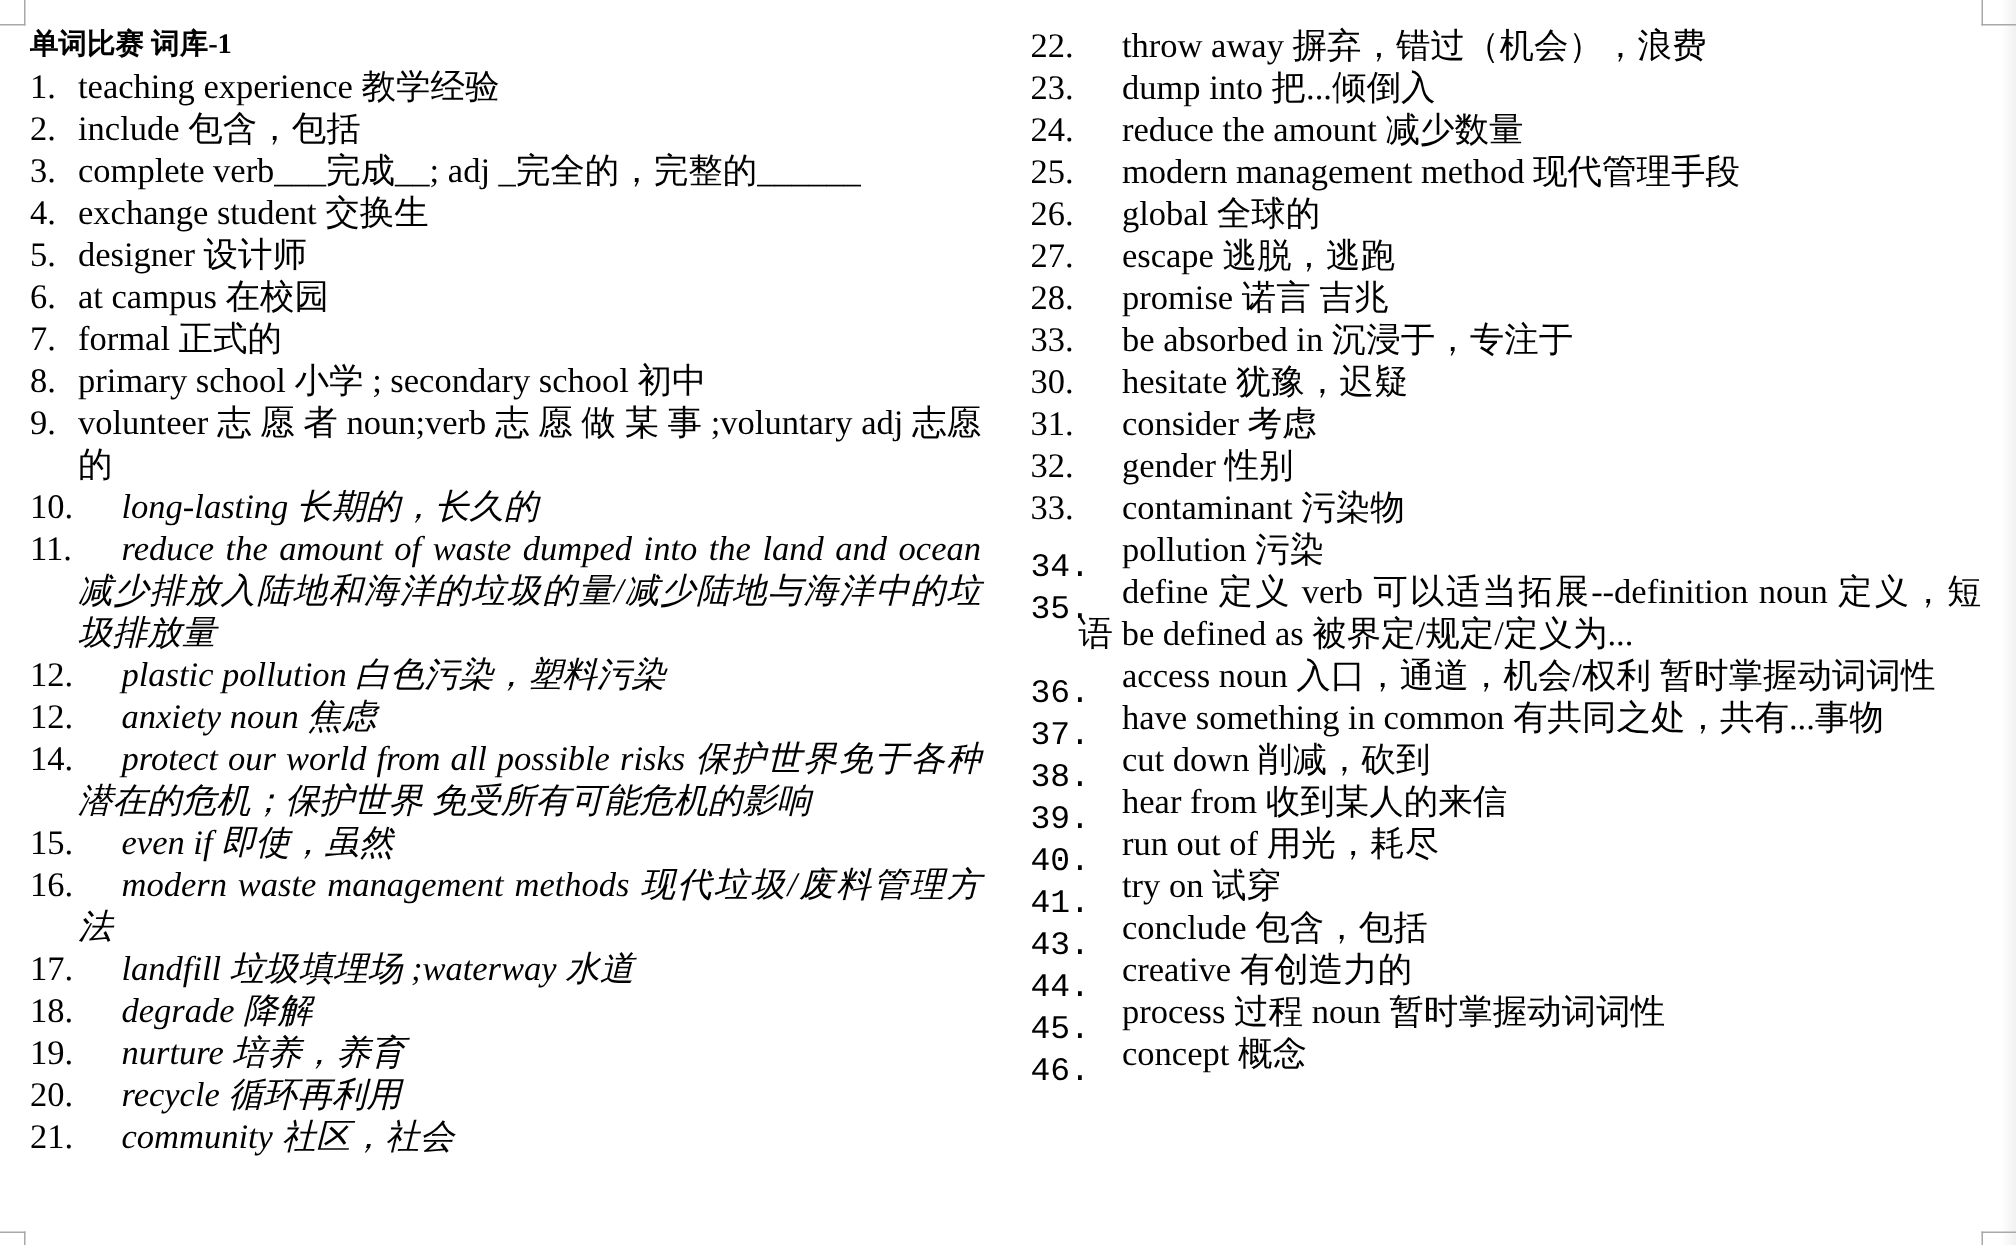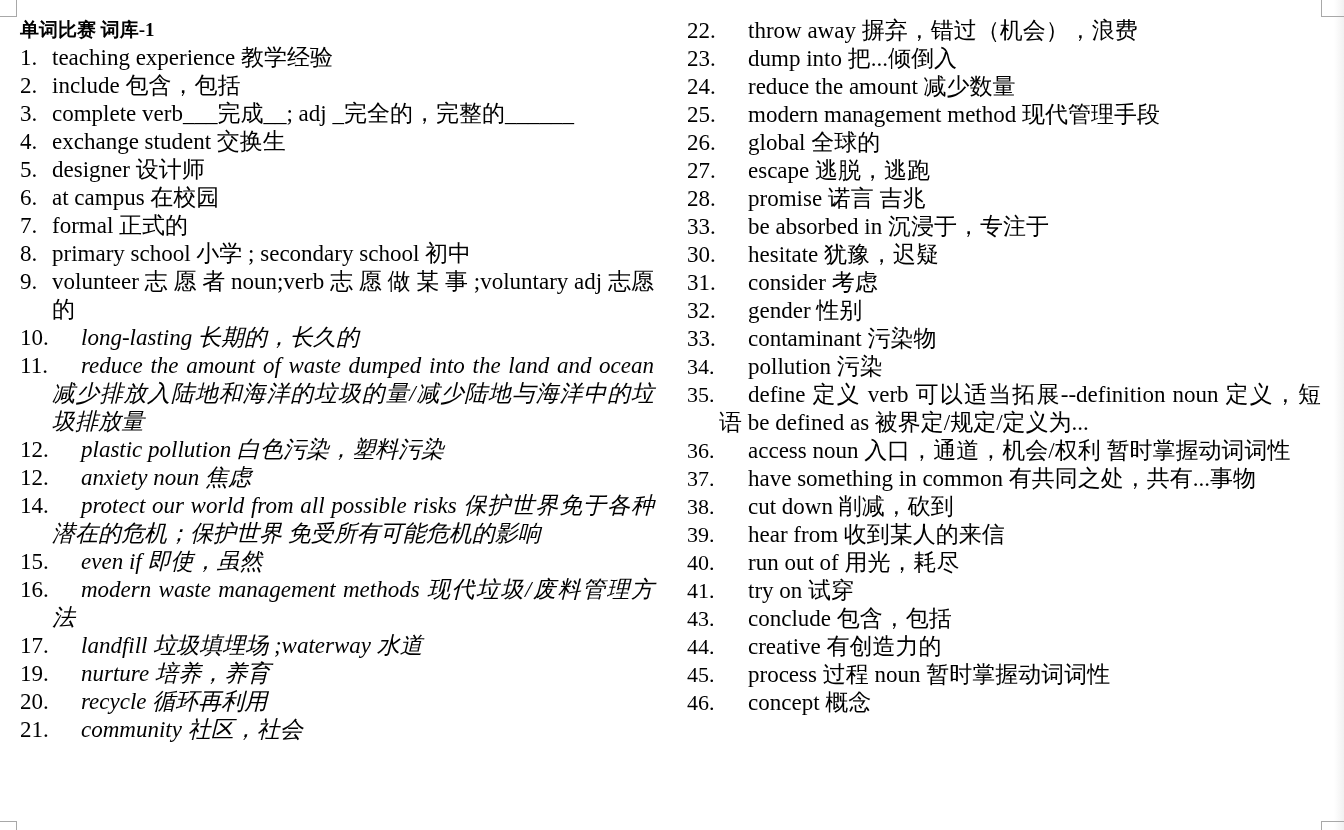--- a/index.html
+++ b/index.html
@@ -43,21 +43,21 @@
       text-align: justify;
       text-align-last: left;
     }
     .item .num {
       position: absolute; left: 0; top: 0;
     }
     .item.wide { padding-left: 61px; text-indent: 0; }
     .item.wide .body { display: block; margin-left: -29px; text-indent: 29px; font-style: italic; }
     .col-right .item { padding-left: 32px; }
     .col-right .item .body { display: block; margin-left: 0; text-indent: 29px; }
-    .col-right .item .num.sans { font-family: Liberation Serif, serif; font-size: 22px; }
+    .col-right .item .num.sans { font-family: Liberation Mono, monospace; font-size: 22px; margin-top: 12px; }
     .body { display: inline; }
   </style>
 </head>
 <body>
 
 <div class="page-edge"></div>
 <div class="crop-mark crop-tl"></div>
 <div class="crop-mark crop-tr"></div>
 <div class="crop-mark crop-bl"></div>
 <div class="crop-mark crop-br"></div>
@@ -100,20 +100,24 @@
       </div>
       <div class="item wide">
         <span class="num">16.</span>
         <span class="body">modern waste management methods  现代垃圾/废料管理方法</span>
       </div>
       <div class="item wide">
         <span class="num">17.</span>
         <span class="body">landfill 垃圾填埋场                ;waterway  水道</span>
       </div>
       <div class="item wide">
+        <span class="num">18.</span>
+        <span class="body">degrade  降解</span>
+      </div>
+      <div class="item wide">
         <span class="num">19.</span>
         <span class="body">nurture  培养，养育</span>
       </div>
       <div class="item wide">
         <span class="num">20.</span>
         <span class="body">recycle  循环再利用</span>
       </div>
       <div class="item wide">
         <span class="num">21.</span>
         <span class="body">community  社区，社会</span>

